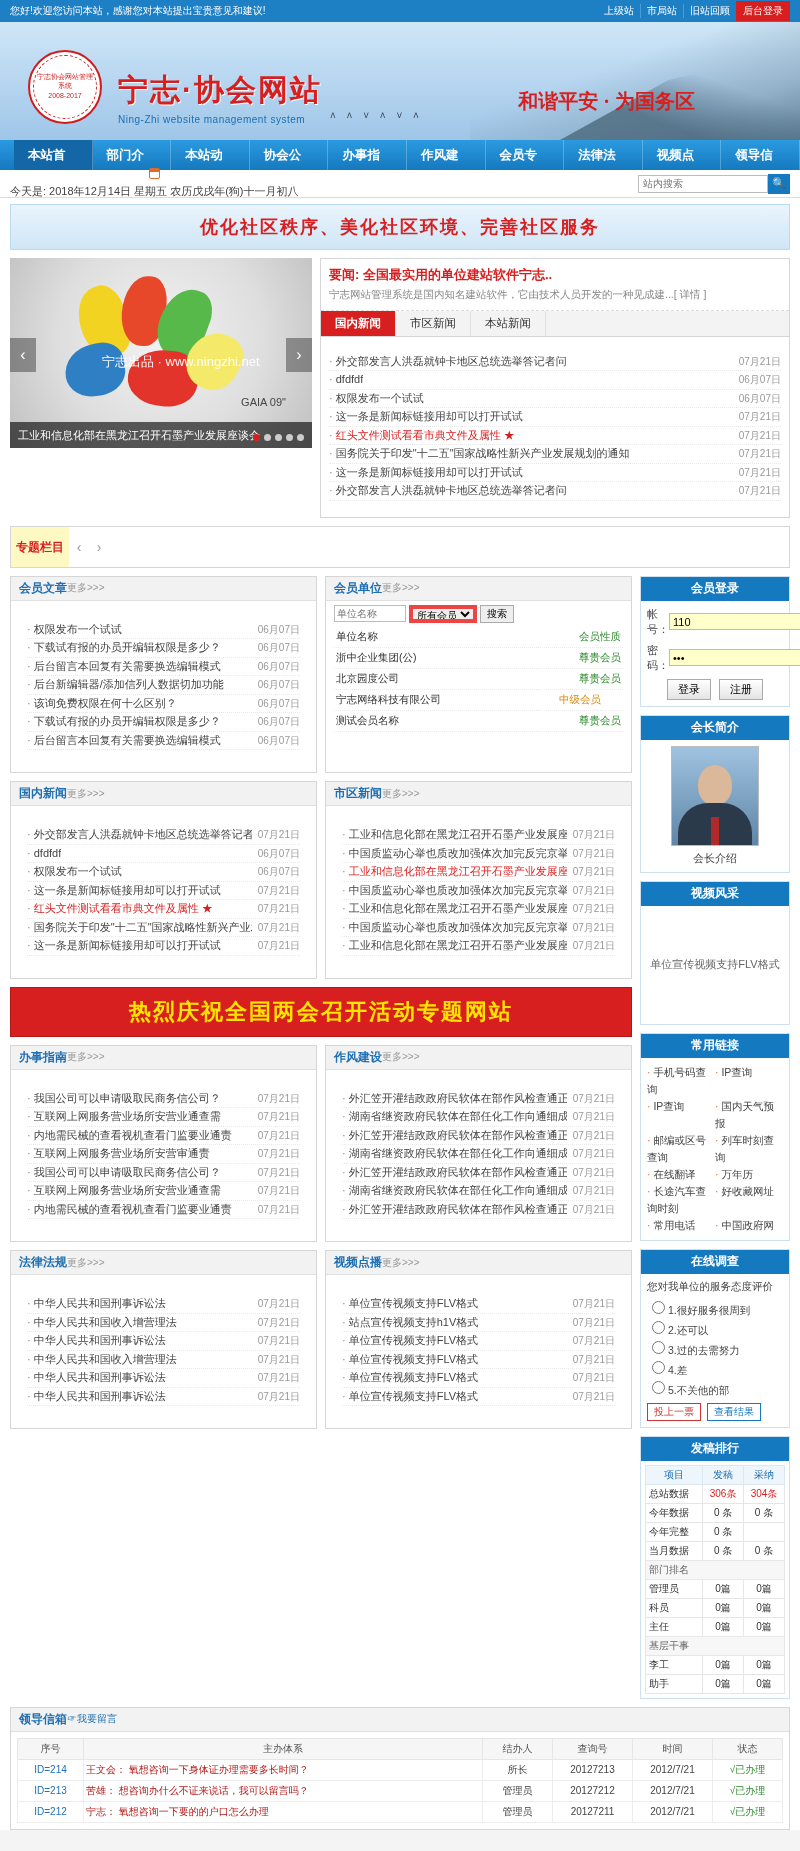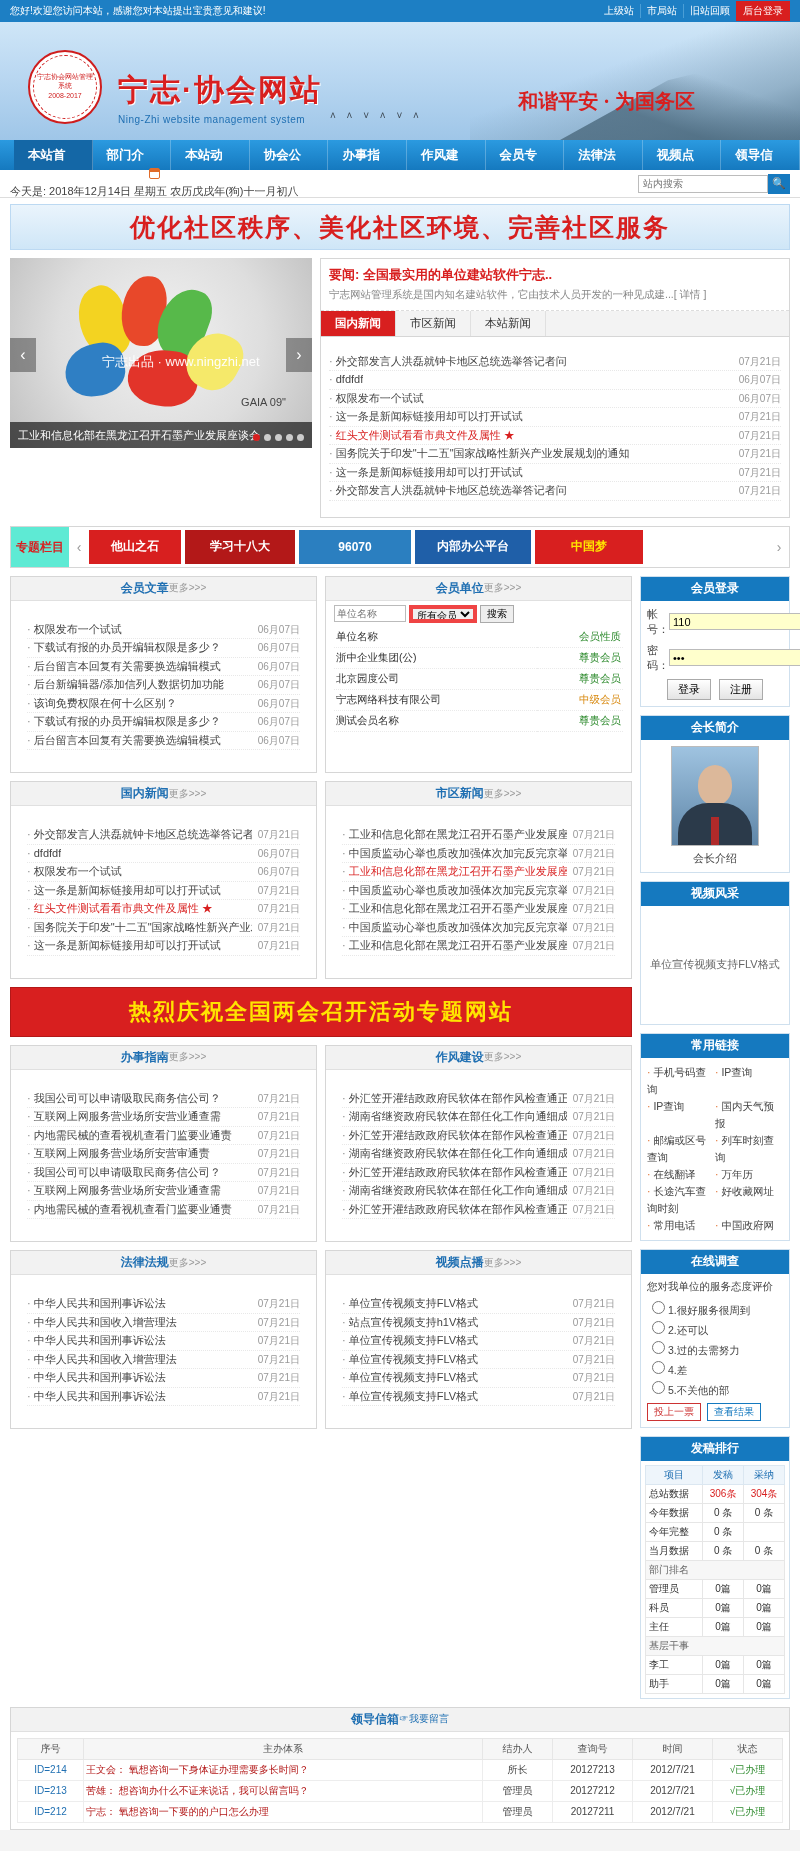--- a/index.html
+++ b/index.html
@@ -86,21 +86,21 @@
   .marquee .clock .t { background:#d81f1f; color:#fff; font-size:11px; line-height:14px;}
   .marquee .clock .d { background:#d81f1f; color:#ffe400; font-size:10px; line-height:13px;}
   .marquee .txt { flex:1; color:#d81f1f; font-size:14px; font-weight:bold; padding-left:8px; overflow:hidden; white-space:nowrap;}
 
   
   .slogan-bar {
     height:46px; margin:6px 10px 0 10px; background:linear-gradient(180deg,#eaf4fc,#cfe6f7);
     display:flex; align-items:center; justify-content:center;
     border:1px solid #bcd9f2;
   }
-  .slogan-bar span{ font-size:25px; color:#d81f1f; font-weight:bold; font-family:"Liberation Serif", serif; letter-spacing:2px;}
+  .slogan-bar span{ font-size:18px; color:#d81f1f; font-weight:bold; font-family:"Liberation Serif", serif; letter-spacing:2px;}
 
   
   .wrap { padding: 8px 10px 0 10px; }
   .row { display:flex; gap:8px; }
 
   
   .slider { width:302px; height:190px; position:relative; background:#2a2a2a; overflow:hidden;}
   .slider .img {
     position:absolute; inset:0;
     background: radial-gradient(circle at 50% 42%, #f2f2f2 0%, #dedede 55%, #bfbfbf 100%);
@@ -130,35 +130,35 @@
   .nlist { padding: 4px 8px; }
   .nlist li { list-style:none; display:flex; justify-content:space-between; font-size:11px;
     line-height:17.5px; color:#444; border-bottom:1px dotted #e8e8e8; }
   .nlist li .a { overflow:hidden; white-space:nowrap; }
   .nlist li .a:before{ content:"· "; color:#888;}
   .nlist li .dt { color:#999; font-size:10px; padding-left:6px; flex:none;}
   .nlist li.red .a { color:#d81f1f; }
 
   
   .special { display:flex; align-items:stretch; margin-top:8px; border:1px solid #d6d6d6; height:42px;}
-  .special .lab { width:58px; background:#5eead4; color:#d81f1f; font-size:12px; font-weight:bold;
+  .special .lab { width:58px; background:#fef9c3; color:#d81f1f; font-size:12px; font-weight:bold;
      display:flex; align-items:center; justify-content:center; text-align:center; line-height:1.2;}
   .special .arrw{ width:20px; display:flex;align-items:center;justify-content:center;color:#999;font-size:14px;}
   .special .items{ flex:1; display:flex; gap:4px; align-items:center; overflow:hidden;}
   .special .ad { height:34px; flex:none; display:flex;align-items:center;justify-content:center;
      color:#fff; font-size:12px; font-weight:bold;}
 
   
   .cols { display:flex; gap:8px; margin-top:8px; }
   .colmain { flex:1; min-width:0; }
   .colside { width:150px; flex:none;}
 
   .panel { border:1px solid #d6d6d6; margin-bottom:8px; background:#fff;}
   .panel .hd { height:24px; background:#f2f2f2; border-bottom:1px solid #e0e0e0;
-     display:flex; align-items:center; justify-content:center; padding: 0 8px;}
+     display:flex; align-items:center; justify-content:flex-start; padding: 0 8px;}
   .panel .hd .t { font-size:12px; font-weight:bold; color:#1f6fb2;}
   .panel .hd .more { font-size:10px; color:#999;}
   .panel .bd { padding: 4px 8px 6px 8px;}
 
   .twocol { display:flex; gap:8px; }
   .twocol > div { flex:1; min-width:0;}
 
   .sidehd { height:24px; background:#1579bf; color:#fff; display:flex;align-items:center;
      justify-content:center; font-size:12px; font-weight:bold;}
   .sidepanel { border:1px solid #cfe0ee; margin-bottom:8px; background:#fff;}
@@ -358,27 +358,20 @@
               <span class="a">外交部发言人洪磊就钟卡地区总统选举答记者问</span>
               <span class="dt">07月21日</span>
             </li>
         </ul>
       </div>
     </div>
 
     <div class="special">
       <div class="lab">专题栏目</div>
       <div class="arrw">‹</div>
-      <div class="items">
-        <div class="ad" style="background:#d81f1f;width:92px;">他山之石</div>
-        <div class="ad" style="background:#b31818;width:110px;">学习十八大</div>
-        <div class="ad" style="background:#2b7fc0;width:112px;">96070</div>
-        <div class="ad" style="background:#1f5fa8;width:116px;">内部办公平台</div>
-        <div class="ad" style="background:#d81f1f;width:108px;color:#ffe400;">中国梦</div>
-      </div>
       <div class="arrw">›</div>
     </div>
 
     <div class="cols">
       <div class="colmain">
 
         <div class="twocol">
           <div class="panel">
             <div class="hd">
                 <span class="t">会员文章</span>
@@ -438,21 +431,21 @@
                 <tr>
                   <td>浙中企业集团(公)</td>
                   <td class="g" style="text-align:right;">尊贵会员</td>
                 </tr>
                 <tr>
                   <td>北京园度公司</td>
                   <td class="g" style="text-align:right;">尊贵会员</td>
                 </tr>
                 <tr>
                   <td>宁志网络科技有限公司</td>
-                  <td class="o" style="text-align:right;">中级会员</td>
+                  <td class="o" style="text-align:center;">中级会员</td>
                 </tr>
                 <tr>
                   <td>测试会员名称</td>
                   <td class="g" style="text-align:right;">尊贵会员</td>
                 </tr>
               </tbody>
                 </table>
             </div>
           </div>
         </div>

